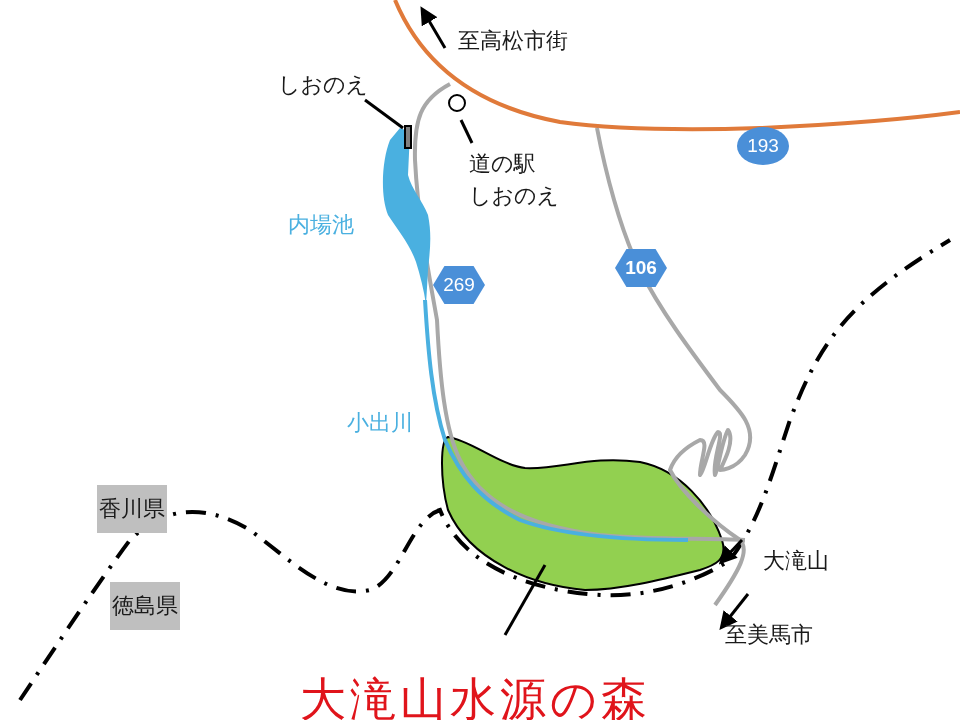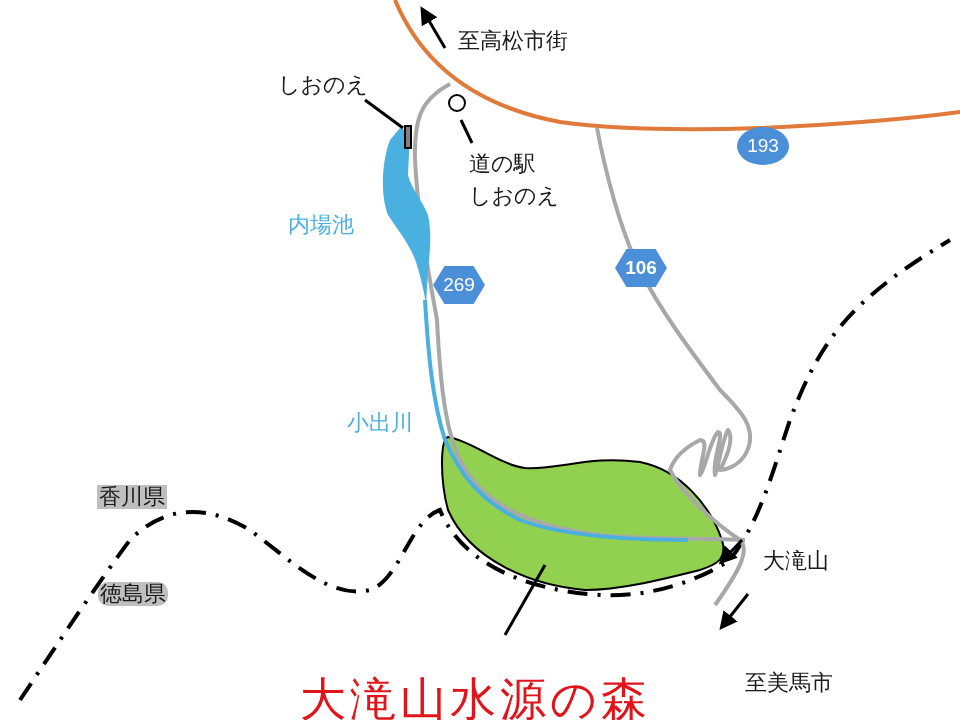--- a/index.html
+++ b/index.html
@@ -1,20 +1,20 @@
 <!DOCTYPE html>
 <html><head>
   <meta charset="utf-8">
   <style>
     html, body { margin: 0; padding: 0; background: #ffffff; }
     .canvas { position: relative; width: 960px; height: 720px; overflow: hidden; background: #ffffff; font-family: "DejaVu Sans", "Liberation Sans", sans-serif; }
     svg.map { position: absolute; left: 0; top: 0; }
     .lbl { position: absolute; white-space: nowrap; color: #1a1a1a; font-size: 22px; line-height: 1; }
     .lbl.blue { color: #4ab0e0; }
-    .lbl.pref { background: #bfbfbf; padding: 1px 2px; font-family: Liberation Serif, serif; }
+    .lbl.pref { background: #bfbfbf; padding: 13px 2px; font-family: Liberation Serif, serif; }
     .lbl.title { color: #e0141b; font-size: 46px; letter-spacing: 4px; }
     .shield { position: absolute; display: flex; align-items: center; justify-content: center; color: #ffffff; font-size: 19px; font-family: "Liberation Sans", sans-serif; }
     .shield.oval { width: 52px; height: 38px; border-radius: 50%; background: #4a8fd8; }
     .shield.hex { width: 52px; height: 38px; background: #4a8fd8; clip-path: polygon(22% 0, 78% 0, 100% 50%, 78% 100%, 22% 100%, 0 50%); }
   </style>
 </head>
 <body>
 
 <div class="canvas">
 
@@ -62,18 +62,18 @@
     <span>106</span>
   </div>
 
   <div class="lbl" style="left:458px; top:30px;">至高松市街</div>
   <div class="lbl" style="left:278px; top:74px;">しおのえ</div>
   <div class="lbl blue" style="left:288px; top:202px;margin-top:12px;">内場池</div>
   <div class="lbl" style="left:469px; top:153px;">道の駅</div>
   <div class="lbl" style="left:469px; top:185px;">しおのえ</div>
   <div class="lbl blue" style="left:347px; top:412px;font-family:Liberation Serif, serif;">小出川</div>
   <div class="lbl pref" style="left:97px; top:485px;">香川県</div>
-  <div class="lbl pref" style="left:98px; top:582px;border-radius:10px;">徳島県</div>
+  <div class="lbl pref" style="left:110px; top:582px;">徳島県</div>
   <div class="lbl" style="left:763px; top:550px;">大滝山</div>
-  <div class="lbl" style="left:745px; top:624px;margin-top:48px;">至美馬市</div>
+  <div class="lbl" style="left:725px; top:624px;">至美馬市</div>
   <div class="lbl title" style="left:300px; top:676px;">大滝山水源の森</div>
 
 </div>
 
 </body></html>

